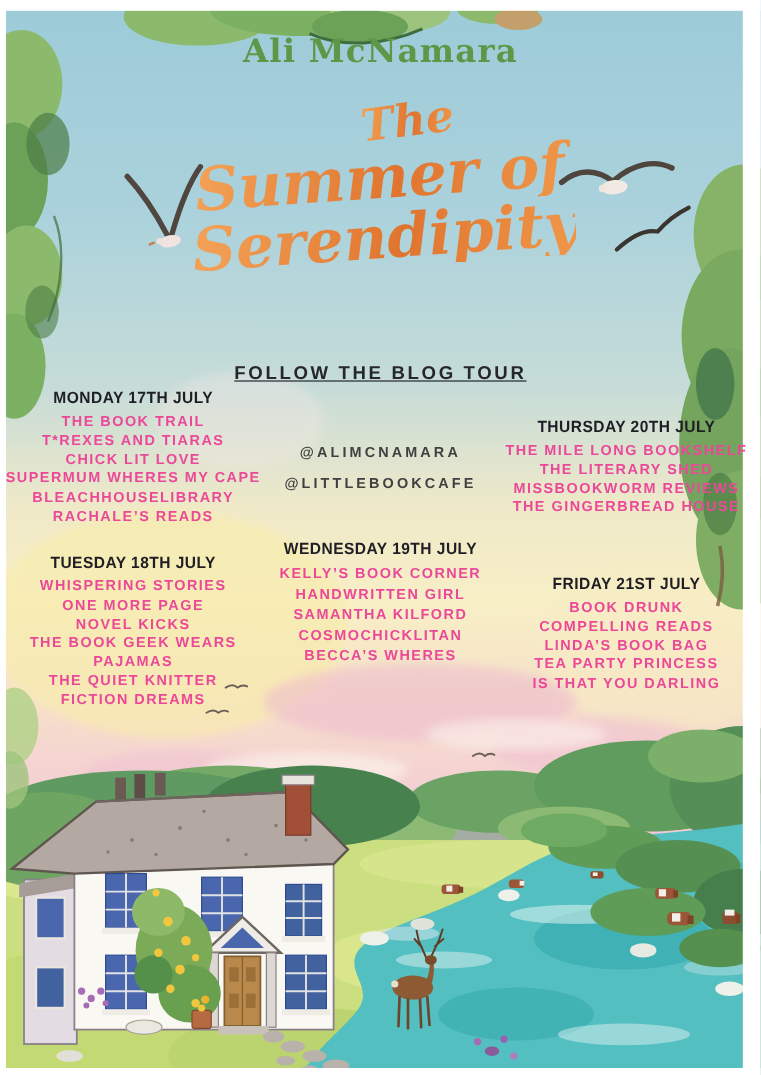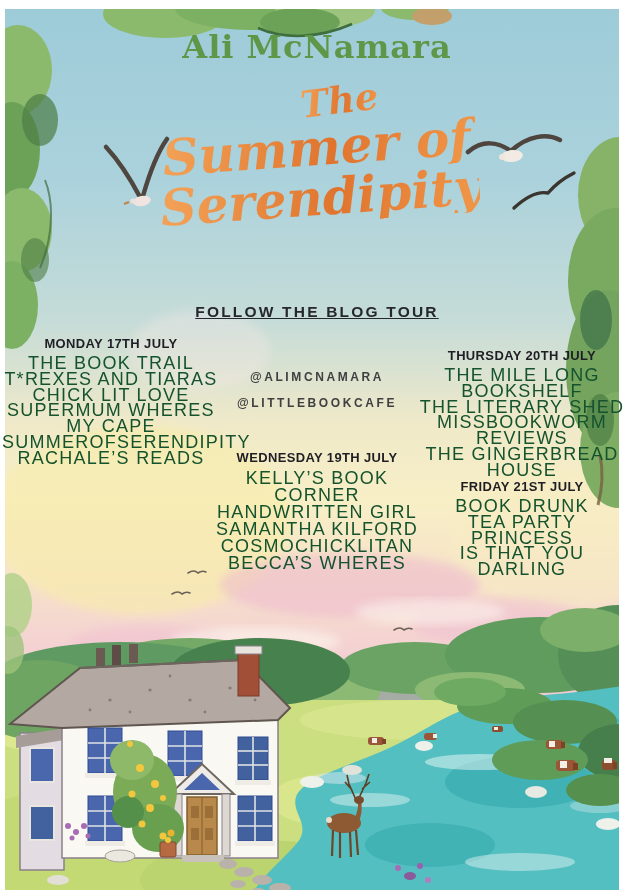--- a/index.html
+++ b/index.html
@@ -2,21 +2,21 @@
 <html><head>
 <meta charset="utf-8">
 <style>
   html,body{margin:0;padding:0;background:#e9e9e9;}
   #poster{position:relative;width:634px;height:896px;background:#ffffff;overflow:hidden;
           font-family:"Liberation Sans",sans-serif;}
   #art{position:absolute;left:0;top:0;width:634px;height:896px;}
   .txt{position:absolute;text-align:center;z-index:5;}
 
   .author{left:0;top:28px;width:634px;font-family:"DejaVu Serif",serif;font-weight:700;
-          font-size:32px;letter-spacing:1px;color:#5e9747;}
+          font-size:27px;letter-spacing:1px;color:#5e9747;}
 
   .title-block{left:157px;top:84px;width:320px;transform:rotate(-4deg);line-height:1;}
   .script{font-family:"DejaVu Serif",serif;font-style:italic;font-weight:700;
           background:linear-gradient(100deg,#f2a055 5%,#e0742e 55%,#ef9447 95%);
           -webkit-background-clip:text;background-clip:text;color:#e2762f;
           -webkit-text-fill-color:transparent;}
   .title-the{font-size:37px;transform:translateX(26px) rotate(-3deg);display:inline-block;}
   .title-l2{font-size:50px;margin-top:2px;}
   .title-l3{font-size:50px;margin-top:0px;}
 
@@ -24,24 +24,24 @@
           letter-spacing:2.2px;color:#26262d;text-decoration:underline;}
   .hashtag{left:137px;top:327px;width:360px;font-size:15.5px;font-weight:800;
           letter-spacing:2.2px;color:#ef8a3a;}
   .handle{left:117px;width:400px;font-size:12px;font-weight:800;letter-spacing:2.6px;color:#404040;}
   .handle.h1{top:370px;}
   .handle.h2{top:396px;}
 
   .day-col{position:absolute;text-align:center;z-index:5;}
   .day-header{font-size:13.5px;font-weight:800;letter-spacing:.4px;color:#1e1e24;
               transform:scaleX(.96);margin-bottom:5px;}
-  .blog-list{font-size:18px;font-weight:400;letter-spacing:1.25px;color:#14532d;line-height:15.8px;}
+  .blog-list{font-size:12px;font-weight:700;letter-spacing:1.25px;color:#ec4899;line-height:15.8px;}
   .blog-list.loose{line-height:17px;}
 
-  #col-monday   {left:2px;  top:336px;width:218px;}
+  #col-monday   {left:2px;  top:324px;width:218px;}
   #col-tuesday  {left:2px;  top:461px;width:218px;}
   #col-wednesday{left:210px;top:450px;width:214px;}
   #col-thursday {left:414px;top:348px;width:216px;text-align:center;}
   #col-friday   {left:414px;top:479px;width:216px;}
 </style>
 </head>
 <body>
 
 <div id="poster">
 
@@ -375,25 +375,36 @@
   <div class="txt handle h1">@ALIMCNAMARA</div>
   <div class="txt handle h2">@LITTLEBOOKCAFE</div>
 
   <div class="day-col" id="col-monday">
     <div class="day-header">MONDAY 17TH JULY</div>
     <div class="blog-list">
         <div>THE BOOK TRAIL</div>
         <div>T*REXES AND TIARAS</div>
         <div>CHICK LIT LOVE</div>
         <div>SUPERMUM WHERES MY CAPE</div>
-        <div>SUMMEROFSERENDIPITY</div>
+        <div>BLEACHHOUSELIBRARY</div>
         <div>RACHALE’S READS</div>
       </div>
   </div>
 
+  <div class="day-col" id="col-tuesday">
+    <div class="day-header">TUESDAY 18TH JULY</div>
+    <div class="blog-list">
+        <div>WHISPERING STORIES</div>
+        <div>ONE MORE PAGE</div>
+        <div>NOVEL KICKS</div>
+        <div>THE BOOK GEEK WEARS PAJAMAS</div>
+        <div>THE QUIET KNITTER</div>
+        <div>FICTION DREAMS</div>
+      </div>
+  </div>
 
   <div class="day-col" id="col-wednesday">
     <div class="day-header">WEDNESDAY 19TH JULY</div>
     <div class="blog-list loose">
         <div>KELLY’S BOOK CORNER</div>
         <div>HANDWRITTEN GIRL</div>
         <div>SAMANTHA KILFORD</div>
         <div>COSMOCHICKLITAN</div>
         <div>BECCA’S WHERES</div>
       </div>
@@ -406,18 +417,20 @@
         <div>THE LITERARY SHED</div>
         <div>MISSBOOKWORM REVIEWS</div>
         <div>THE GINGERBREAD HOUSE</div>
       </div>
   </div>
 
   <div class="day-col" id="col-friday">
     <div class="day-header">FRIDAY 21ST JULY</div>
     <div class="blog-list">
         <div>BOOK DRUNK</div>
+        <div>COMPELLING READS</div>
+        <div>LINDA’S BOOK BAG</div>
         <div>TEA PARTY PRINCESS</div>
         <div>IS THAT YOU DARLING</div>
       </div>
   </div>
 
 </div>
 
 </body></html>

